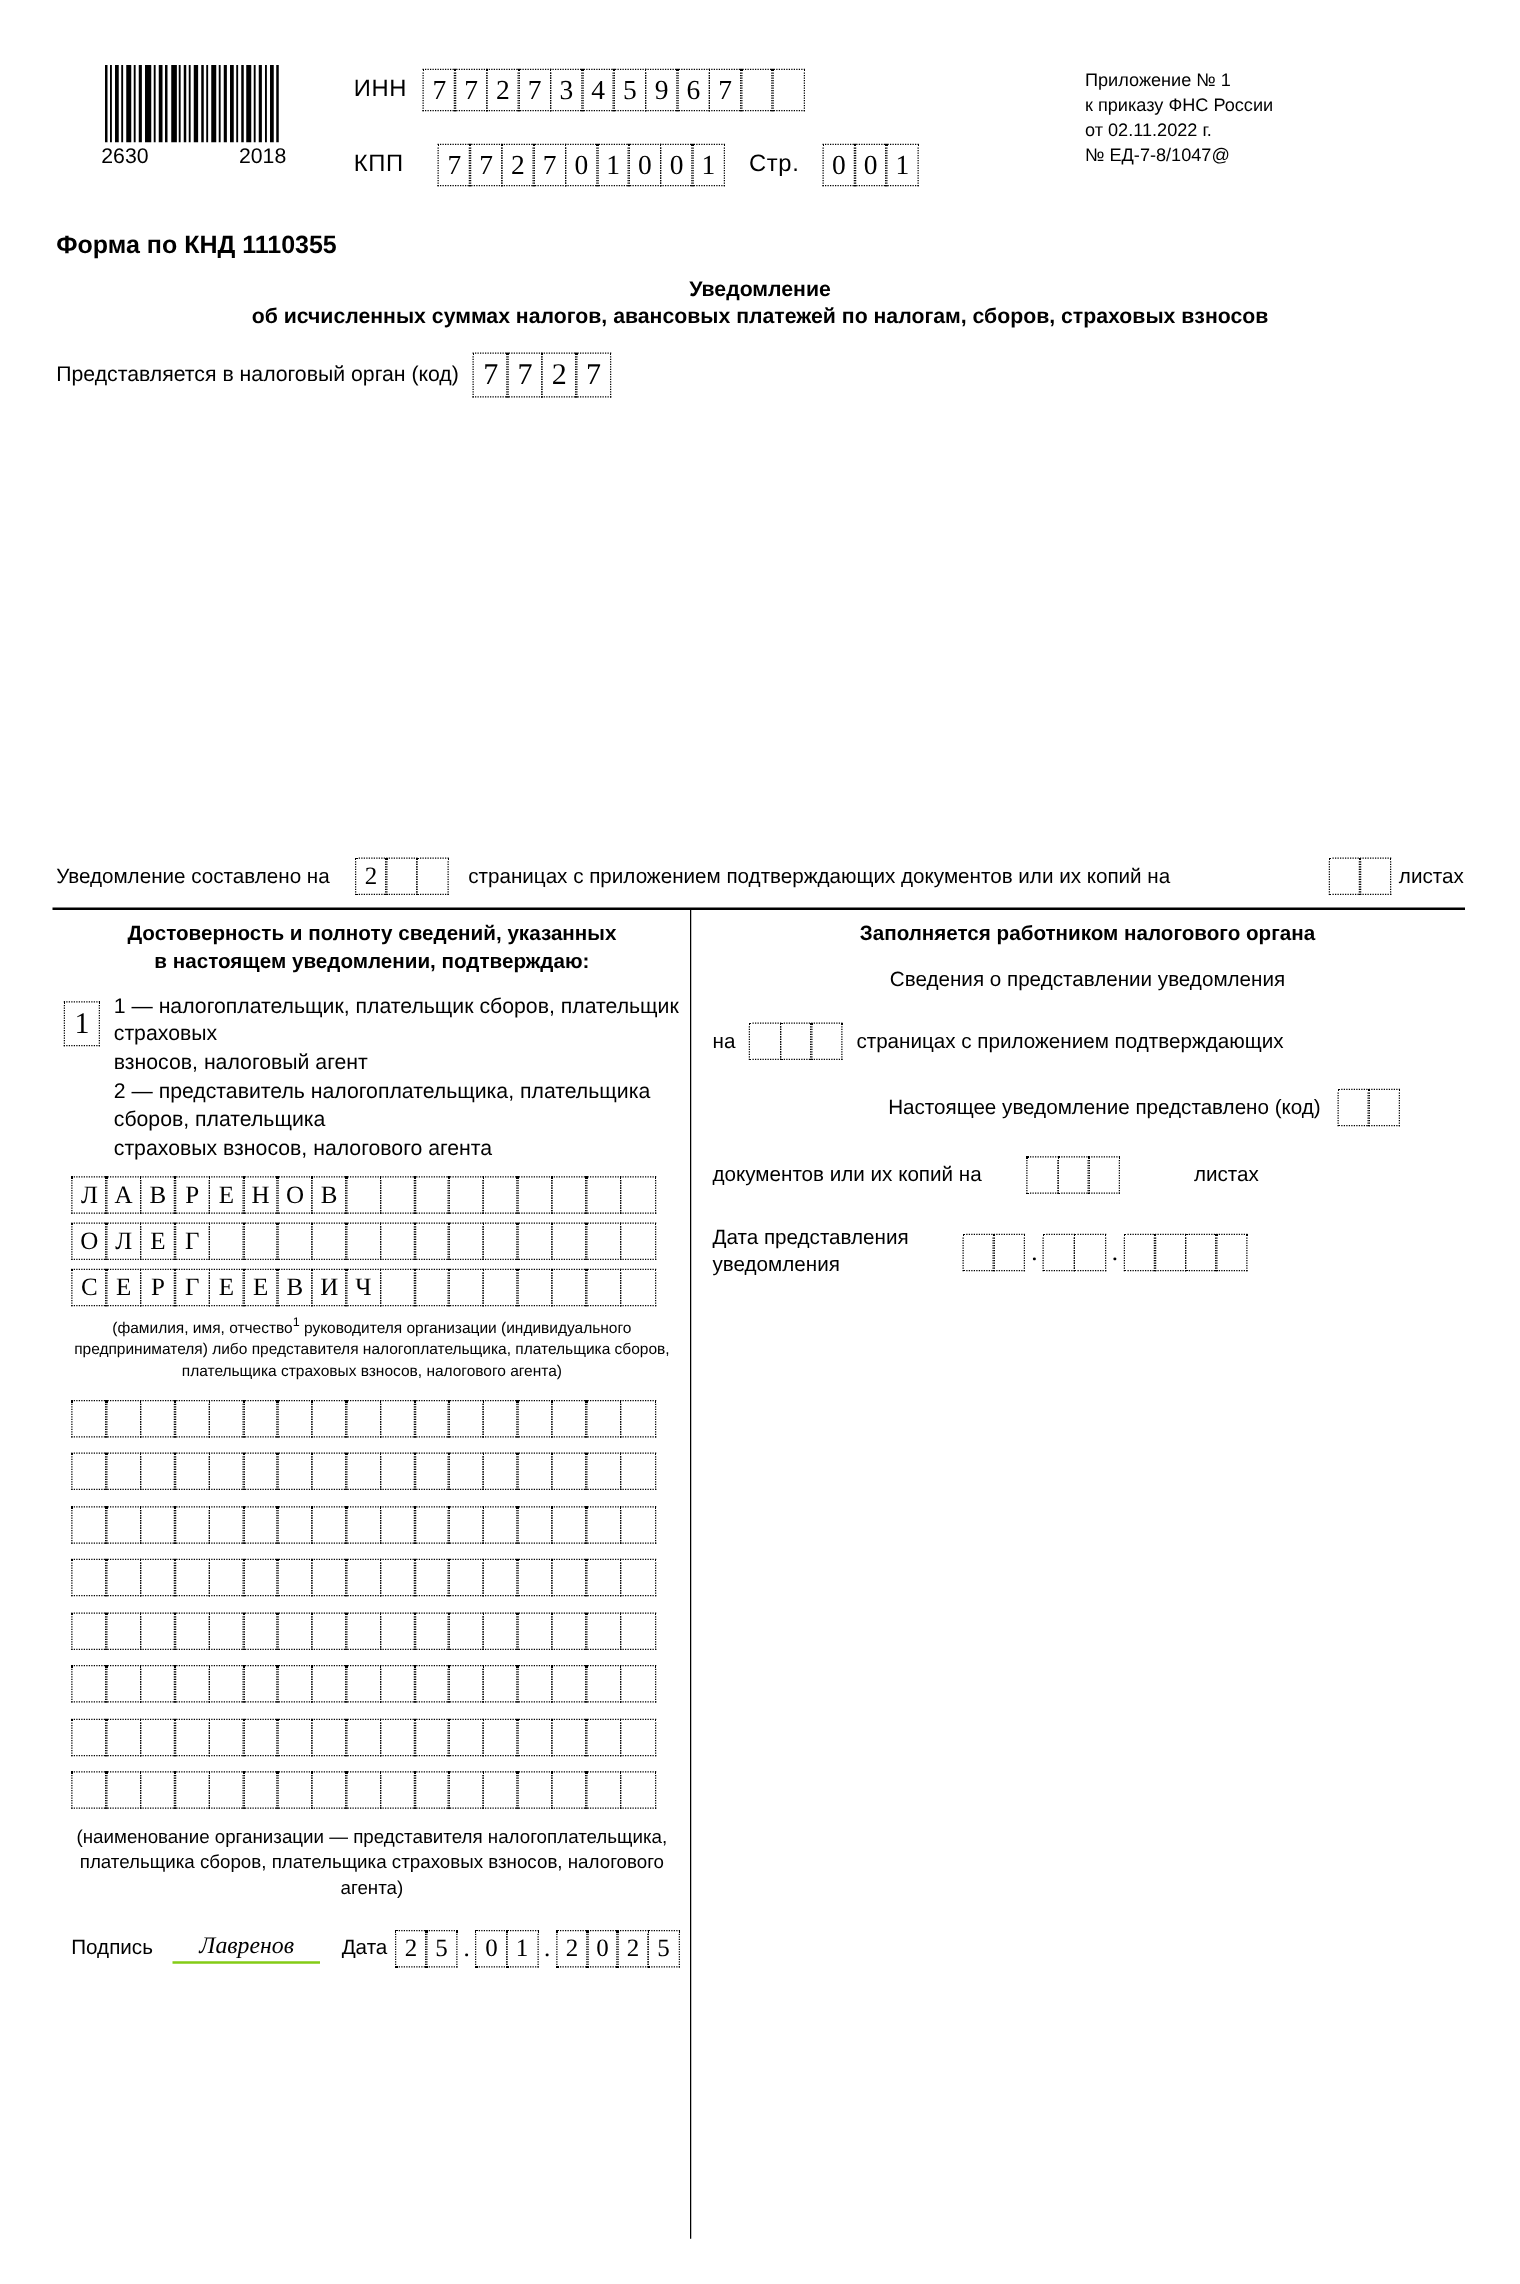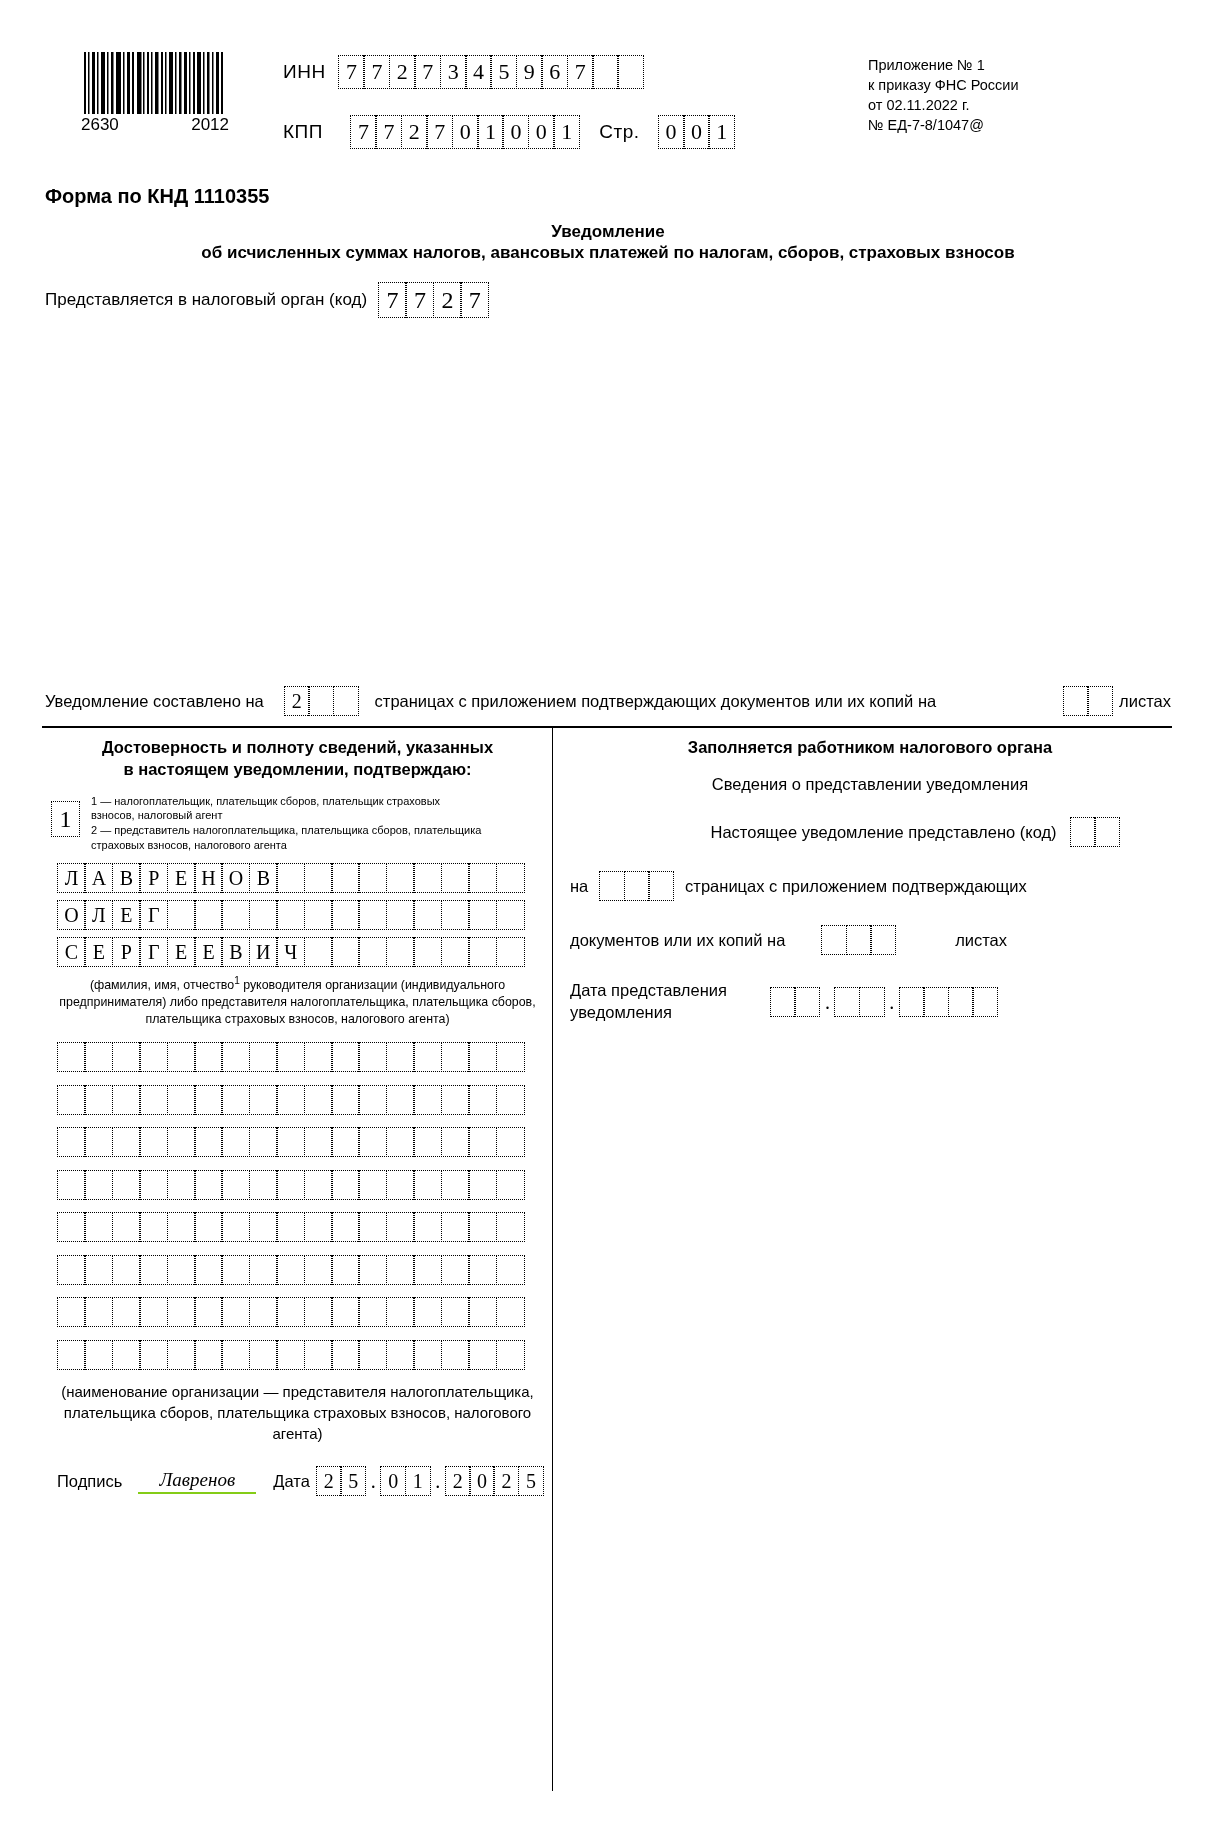--- a/index.html
+++ b/index.html
@@ -150,21 +150,21 @@
     display: flex;
     align-items: flex-start;
     margin-top: 13px;
   }
   #legend-cell {
     margin-left: 6px;
     margin-top: 7px;
   }
   #legend-text {
     margin-left: 11px;
-    font-size: 11px;
+    font-size: 17px;
     line-height: 1.35;
   }
   .name-rows { margin-top: 10px; padding-left: 12px; }
   .name-rows .cells { margin-bottom: 7px; }
   #fio-note {
     margin-top: 3px;
     text-align: center;
     font-size: 12.4px;
     line-height: 1.38;
     padding: 0 8px;
@@ -272,21 +272,21 @@
         <rect x="113" y="0" width="4" height="62"></rect>
         <rect x="119" y="0" width="1.5" height="62"></rect>
         <rect x="123" y="0" width="2.5" height="62"></rect>
         <rect x="128" y="0" width="1.5" height="62"></rect>
         <rect x="132" y="0" width="3" height="62"></rect>
         <rect x="137" y="0" width="2" height="62"></rect>
       </g>
     </svg>
     <div class="barcode-nums">
       <span>2630</span>
-      <span>2012</span>
+      <span>2018</span>
     </div>
   </div>
 
   <div id="inn-row">
     <span class="row-label hdr-label">ИНН</span>
     <div class="cells" id="inn-cells">
         <div class="cell cell-md">7</div>
         <div class="cell cell-md">7</div>
         <div class="cell cell-md">2</div>
         <div class="cell cell-md">7</div>
@@ -629,36 +629,36 @@
           <div class="cell cell-sm">2</div>
           <div class="cell cell-sm">5</div>
         </div>
     </div>
   </div>
 
   <div id="right-col">
     <div class="col-head">Заполняется работником налогового органа</div>
     <div id="right-sub">Сведения о представлении уведомления</div>
 
+    <div class="rrow" id="rrow-pages">
+      <span class="lbl-a">на</span>
+      <div class="cells" id="right-pages">
+          <div class="cell cell-sm"></div>
+          <div class="cell cell-sm"></div>
+          <div class="cell cell-sm"></div>
+        </div>
+      <span class="lbl-b">страницах с приложением подтверждающих</span>
+    </div>
+
     <div class="rrow" id="rrow-code">
       <span class="lbl">Настоящее уведомление представлено (код)</span>
       <div class="cells" id="right-code">
           <div class="cell cell-sm"></div>
           <div class="cell cell-sm"></div>
         </div>
-    </div>
-
-    <div class="rrow" id="rrow-pages">
-      <span class="lbl-a">на</span>
-      <div class="cells" id="right-pages">
-          <div class="cell cell-sm"></div>
-          <div class="cell cell-sm"></div>
-          <div class="cell cell-sm"></div>
-        </div>
-      <span class="lbl-b">страницах с приложением подтверждающих</span>
     </div>
 
     <div class="rrow" id="rrow-docs">
       <span class="lbl-a">документов или их копий на</span>
       <div class="cells" id="right-docs">
           <div class="cell cell-sm"></div>
           <div class="cell cell-sm"></div>
           <div class="cell cell-sm"></div>
         </div>
       <span class="lbl-b">листах</span>

